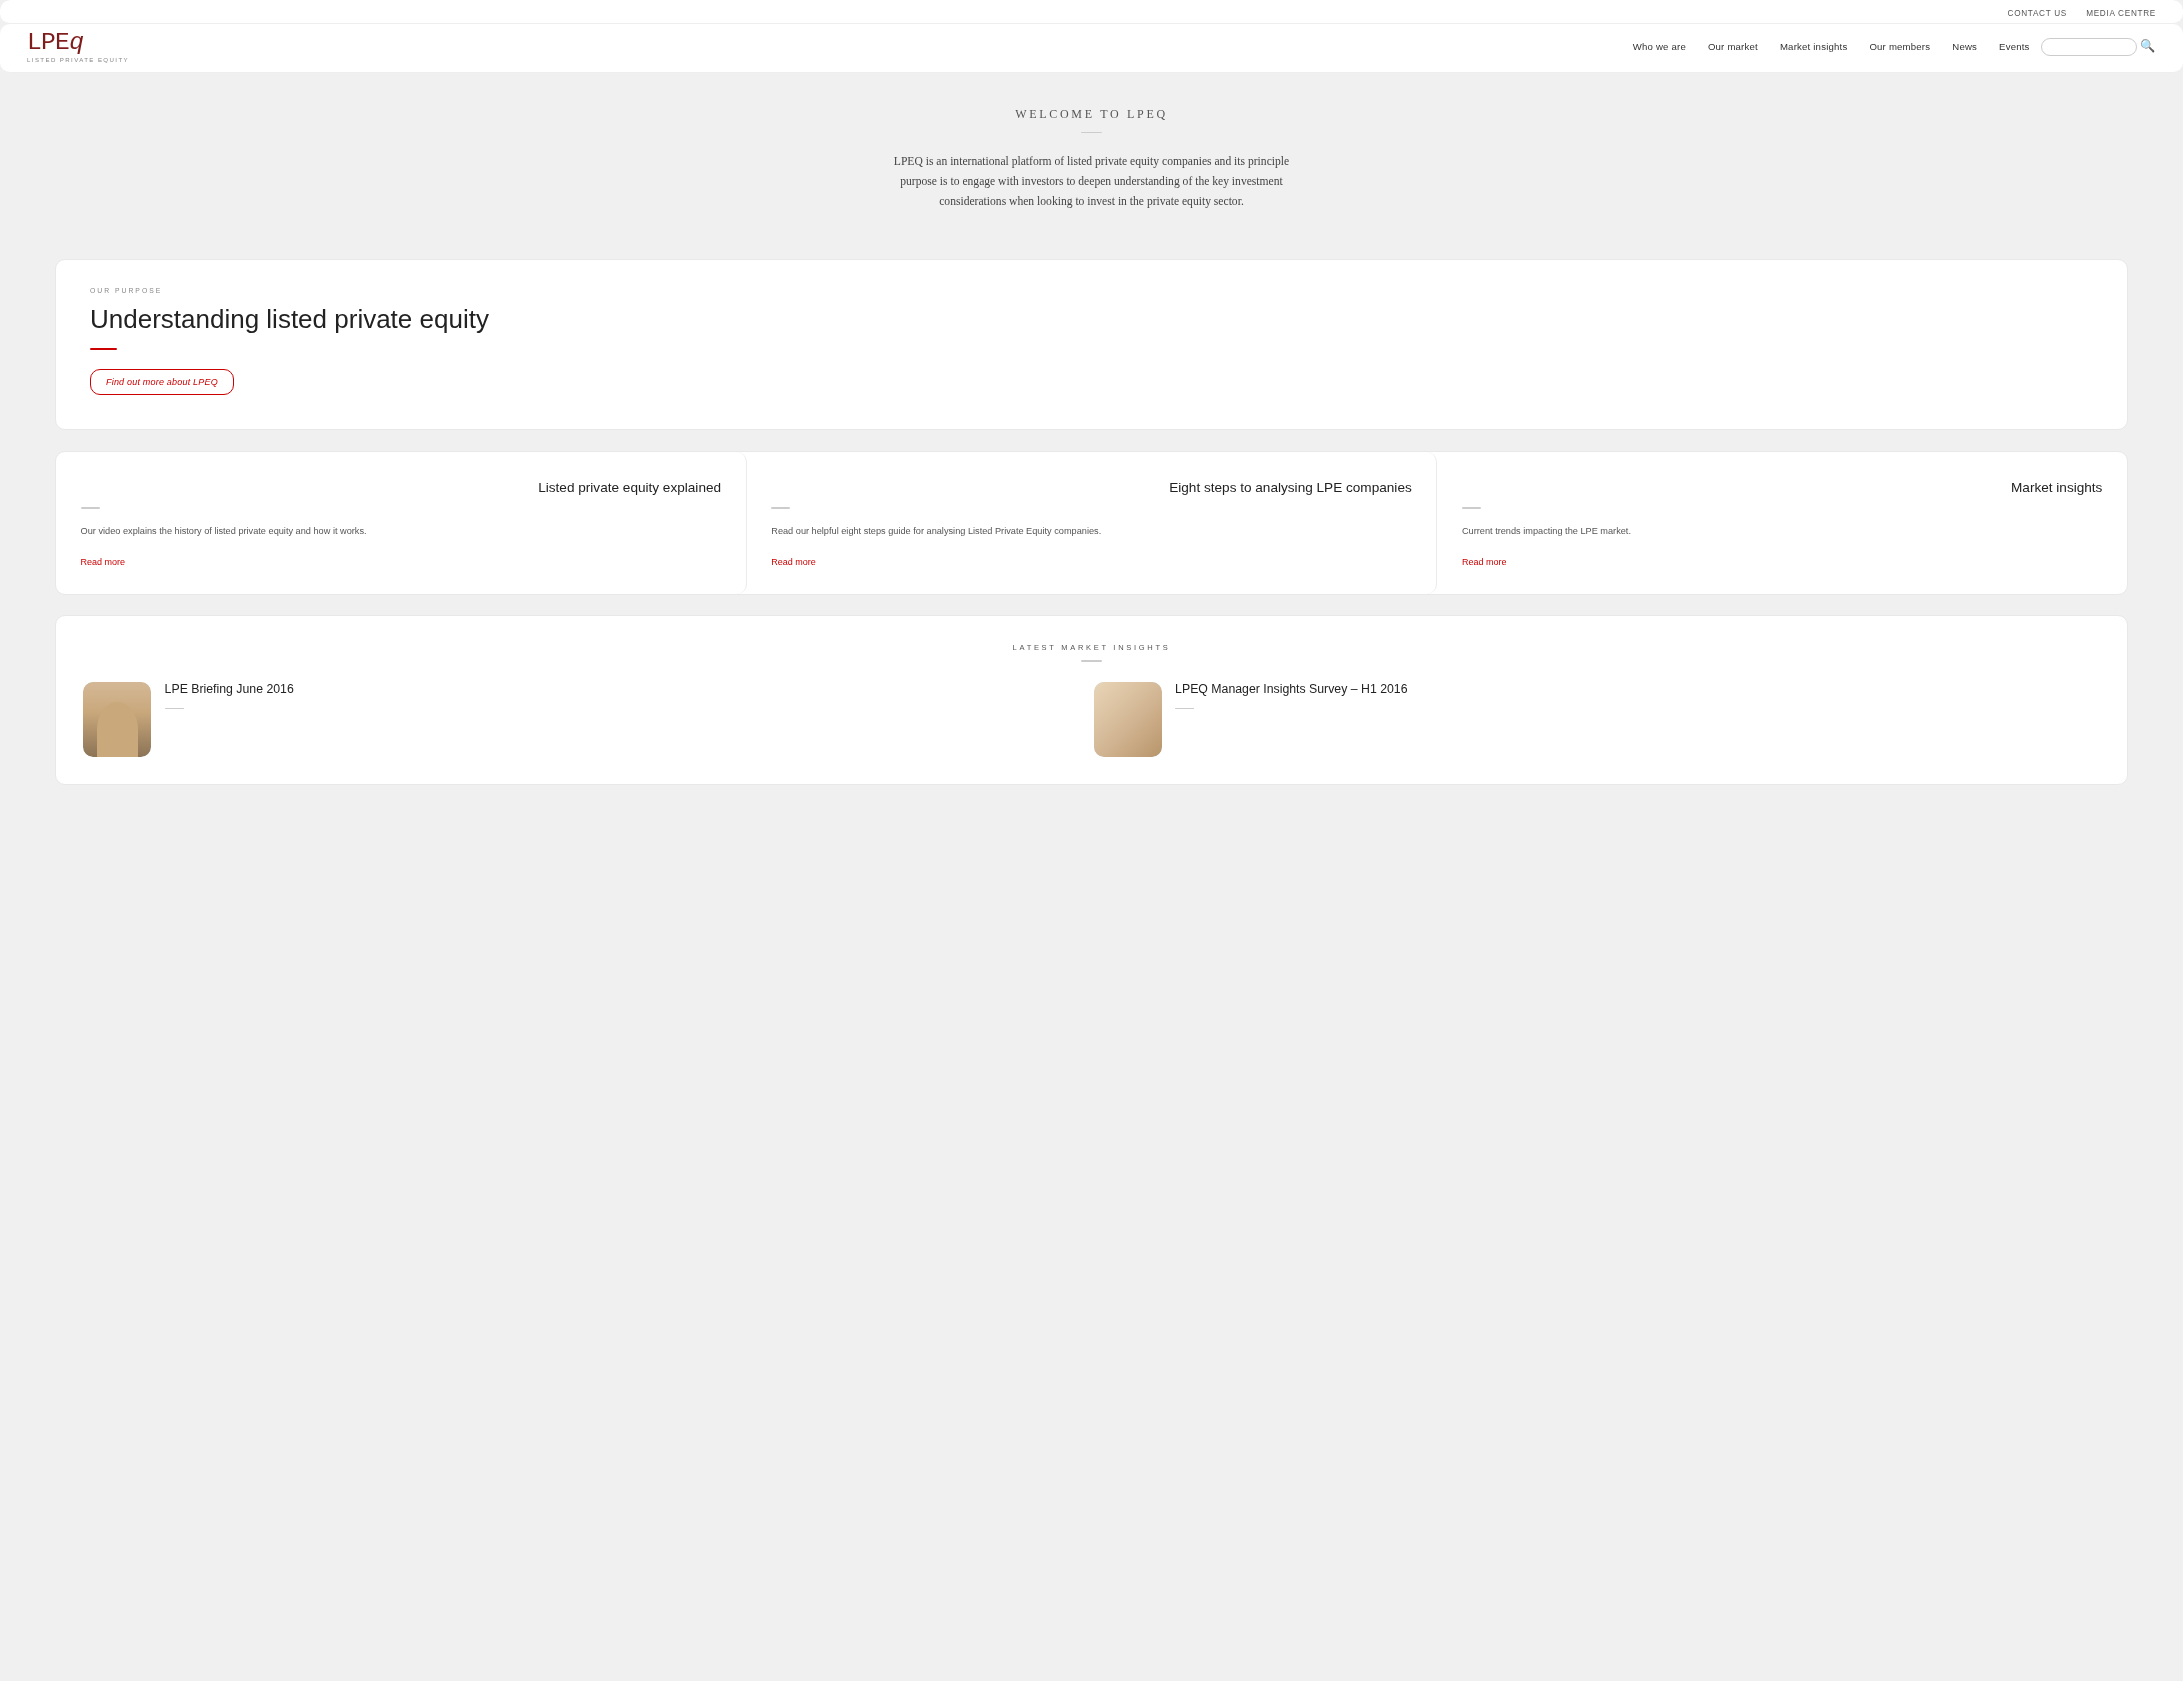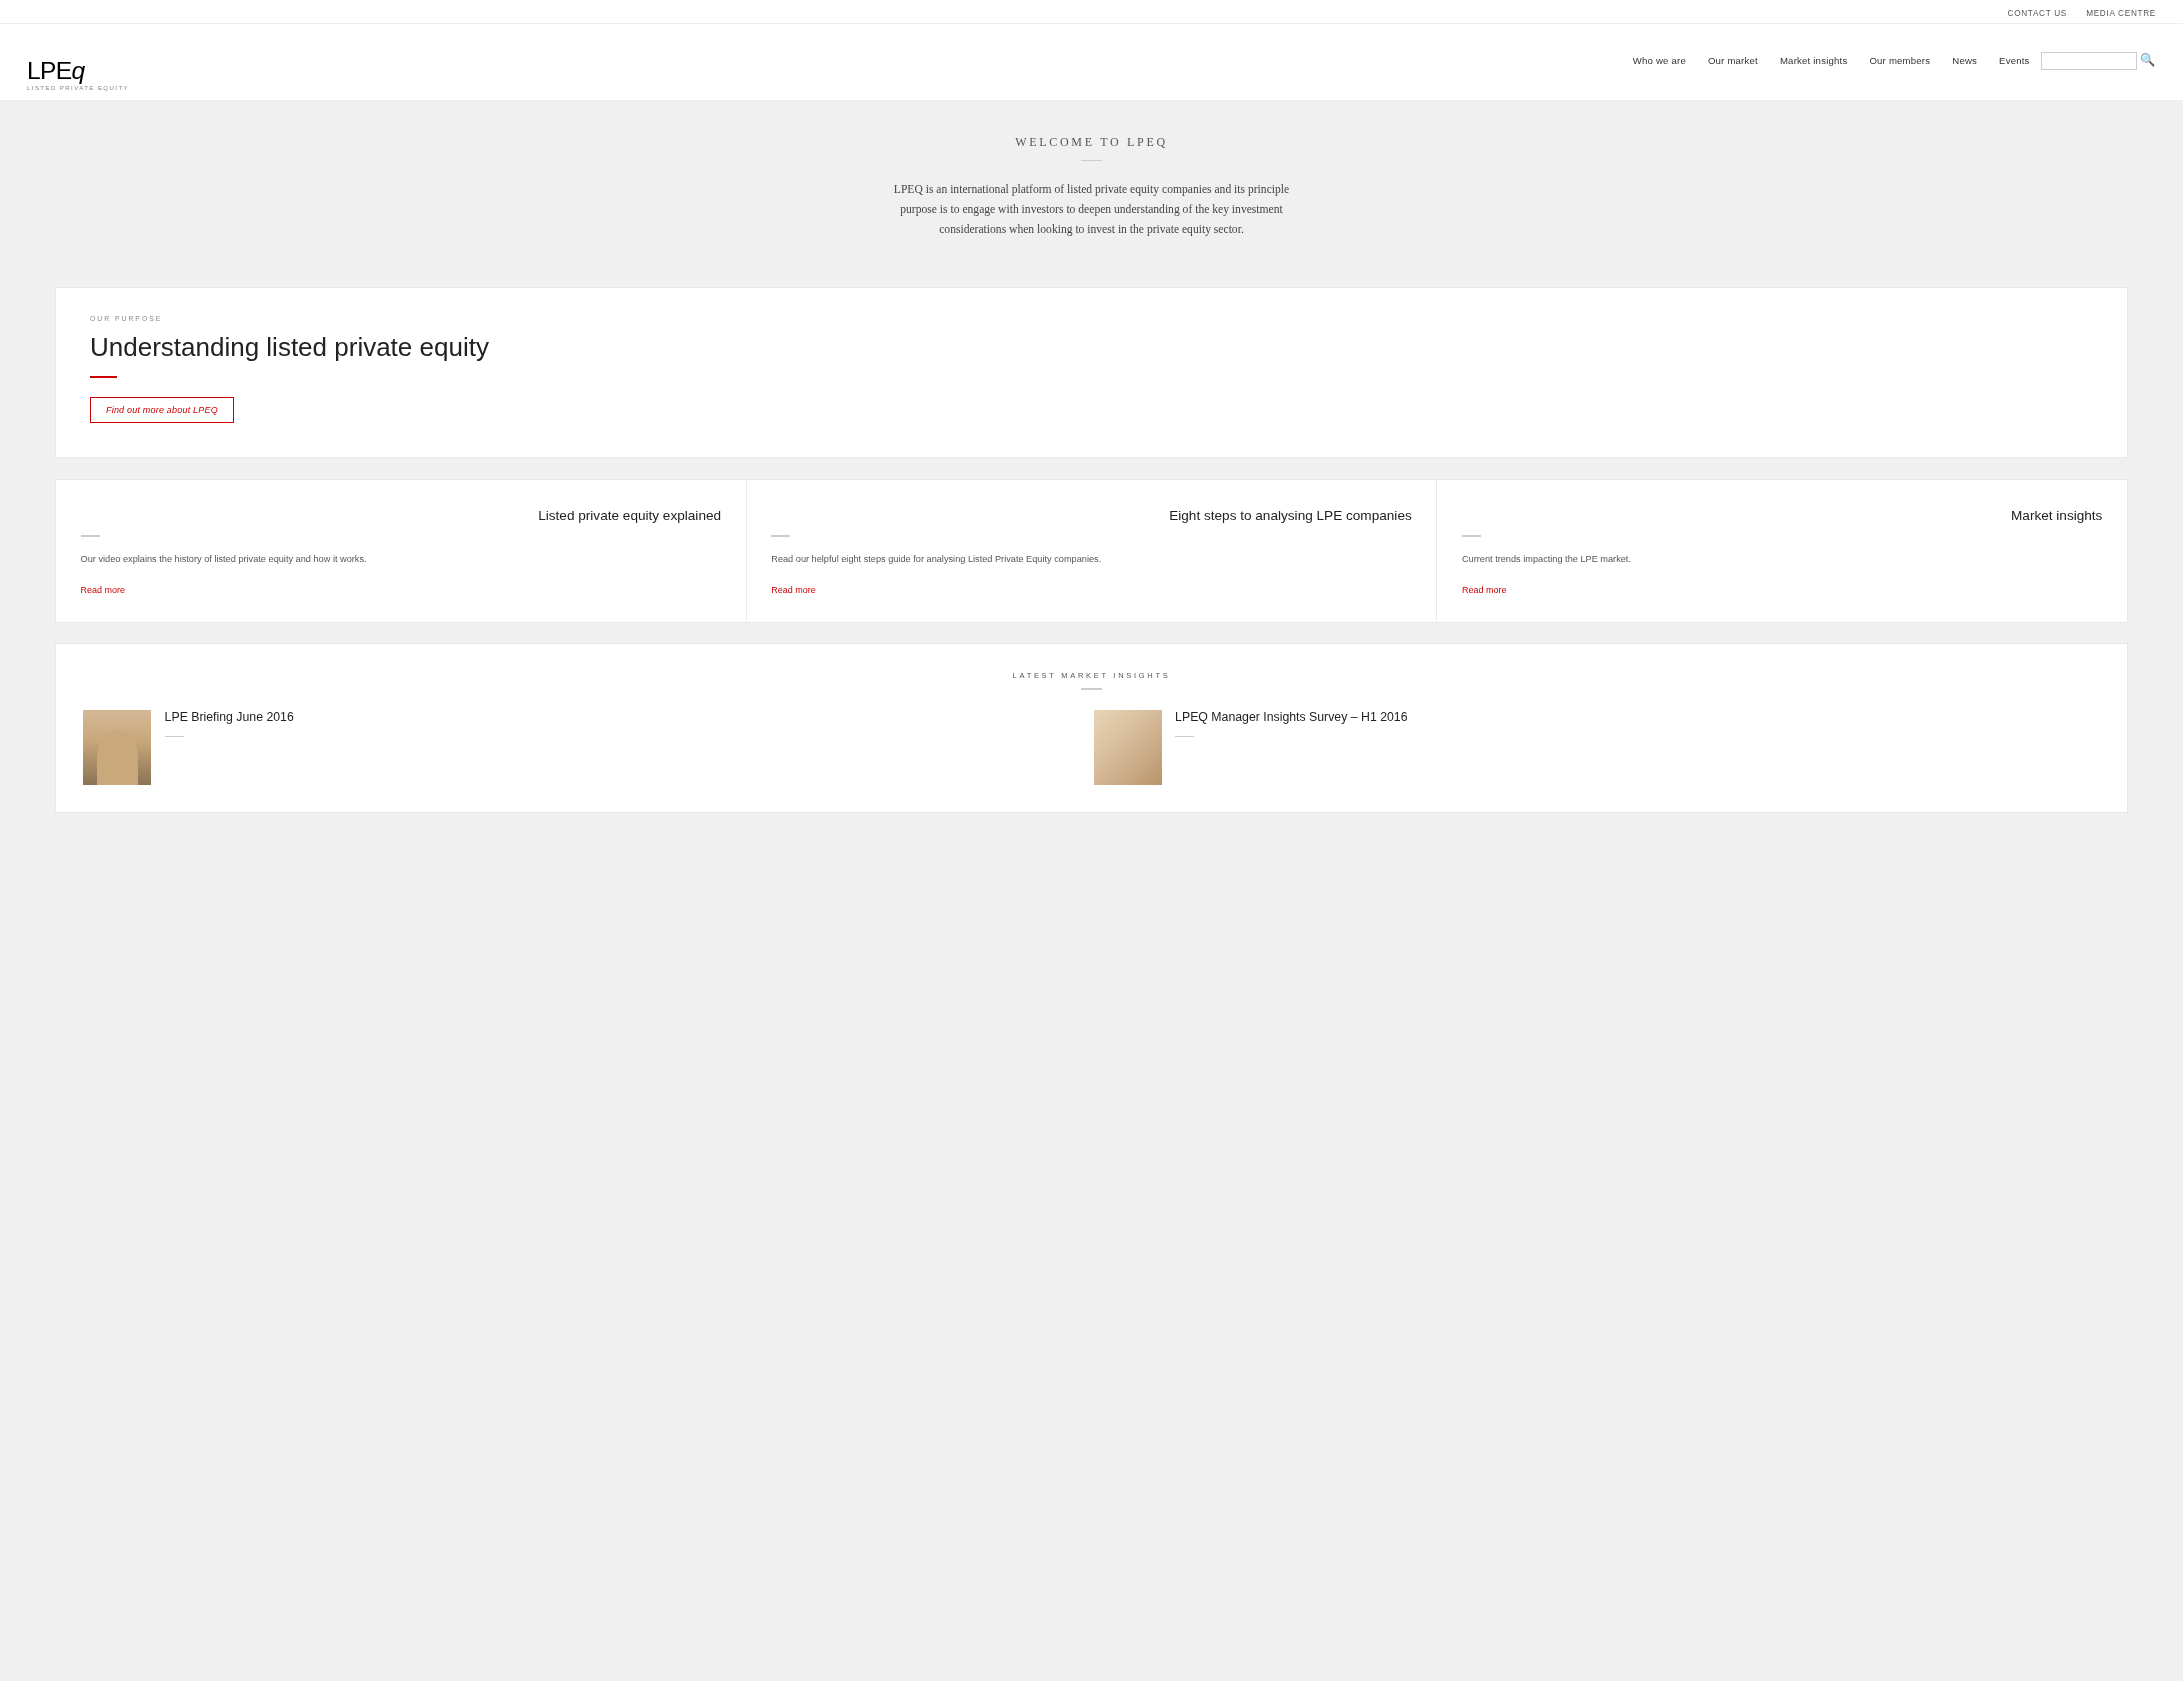--- a/index.html
+++ b/index.html
@@ -1,18 +1,19 @@
 <!DOCTYPE html>
 <html style="font-size:11px"><head>
   <meta charset="utf-8">
   <style>
     * {
       box-sizing: border-box;
       margin: 0;
       padding: 0;
+      border-radius: 10px;
     }
     body {
       font-family: Georgia, 'Times New Roman', serif;
       background-color: #f0f0f0;
       color: #333;
       font-size: 11px;
     }
     
     .top-bar {
       background: #fff;
@@ -36,26 +37,25 @@
       display: flex;
       align-items: center;
       padding: 6.8px 27px 9.6px;
       border-bottom: 0.7px solid #eee;
     }
     .logo {
       margin-right: auto;
       line-height: 1;
     }
     .logo-lpeq {
-      font-family: Liberation Sans, sans-serif;
+      font-family: Liberation Mono, monospace;
       font-size: 24.6px;
-      color: #000000;
+      color: #7f1d1d;
       font-weight: normal;
       letter-spacing: -0.7px;
-      margin-top: 28px;
     }
     .logo-lpeq span {
       display: inline-block;
       font-size: 24.6px;
     }
     .logo-sub {
       font-family: Arial, sans-serif;
       font-size: 6.1px;
       letter-spacing: 1.4px;
       color: #888;

